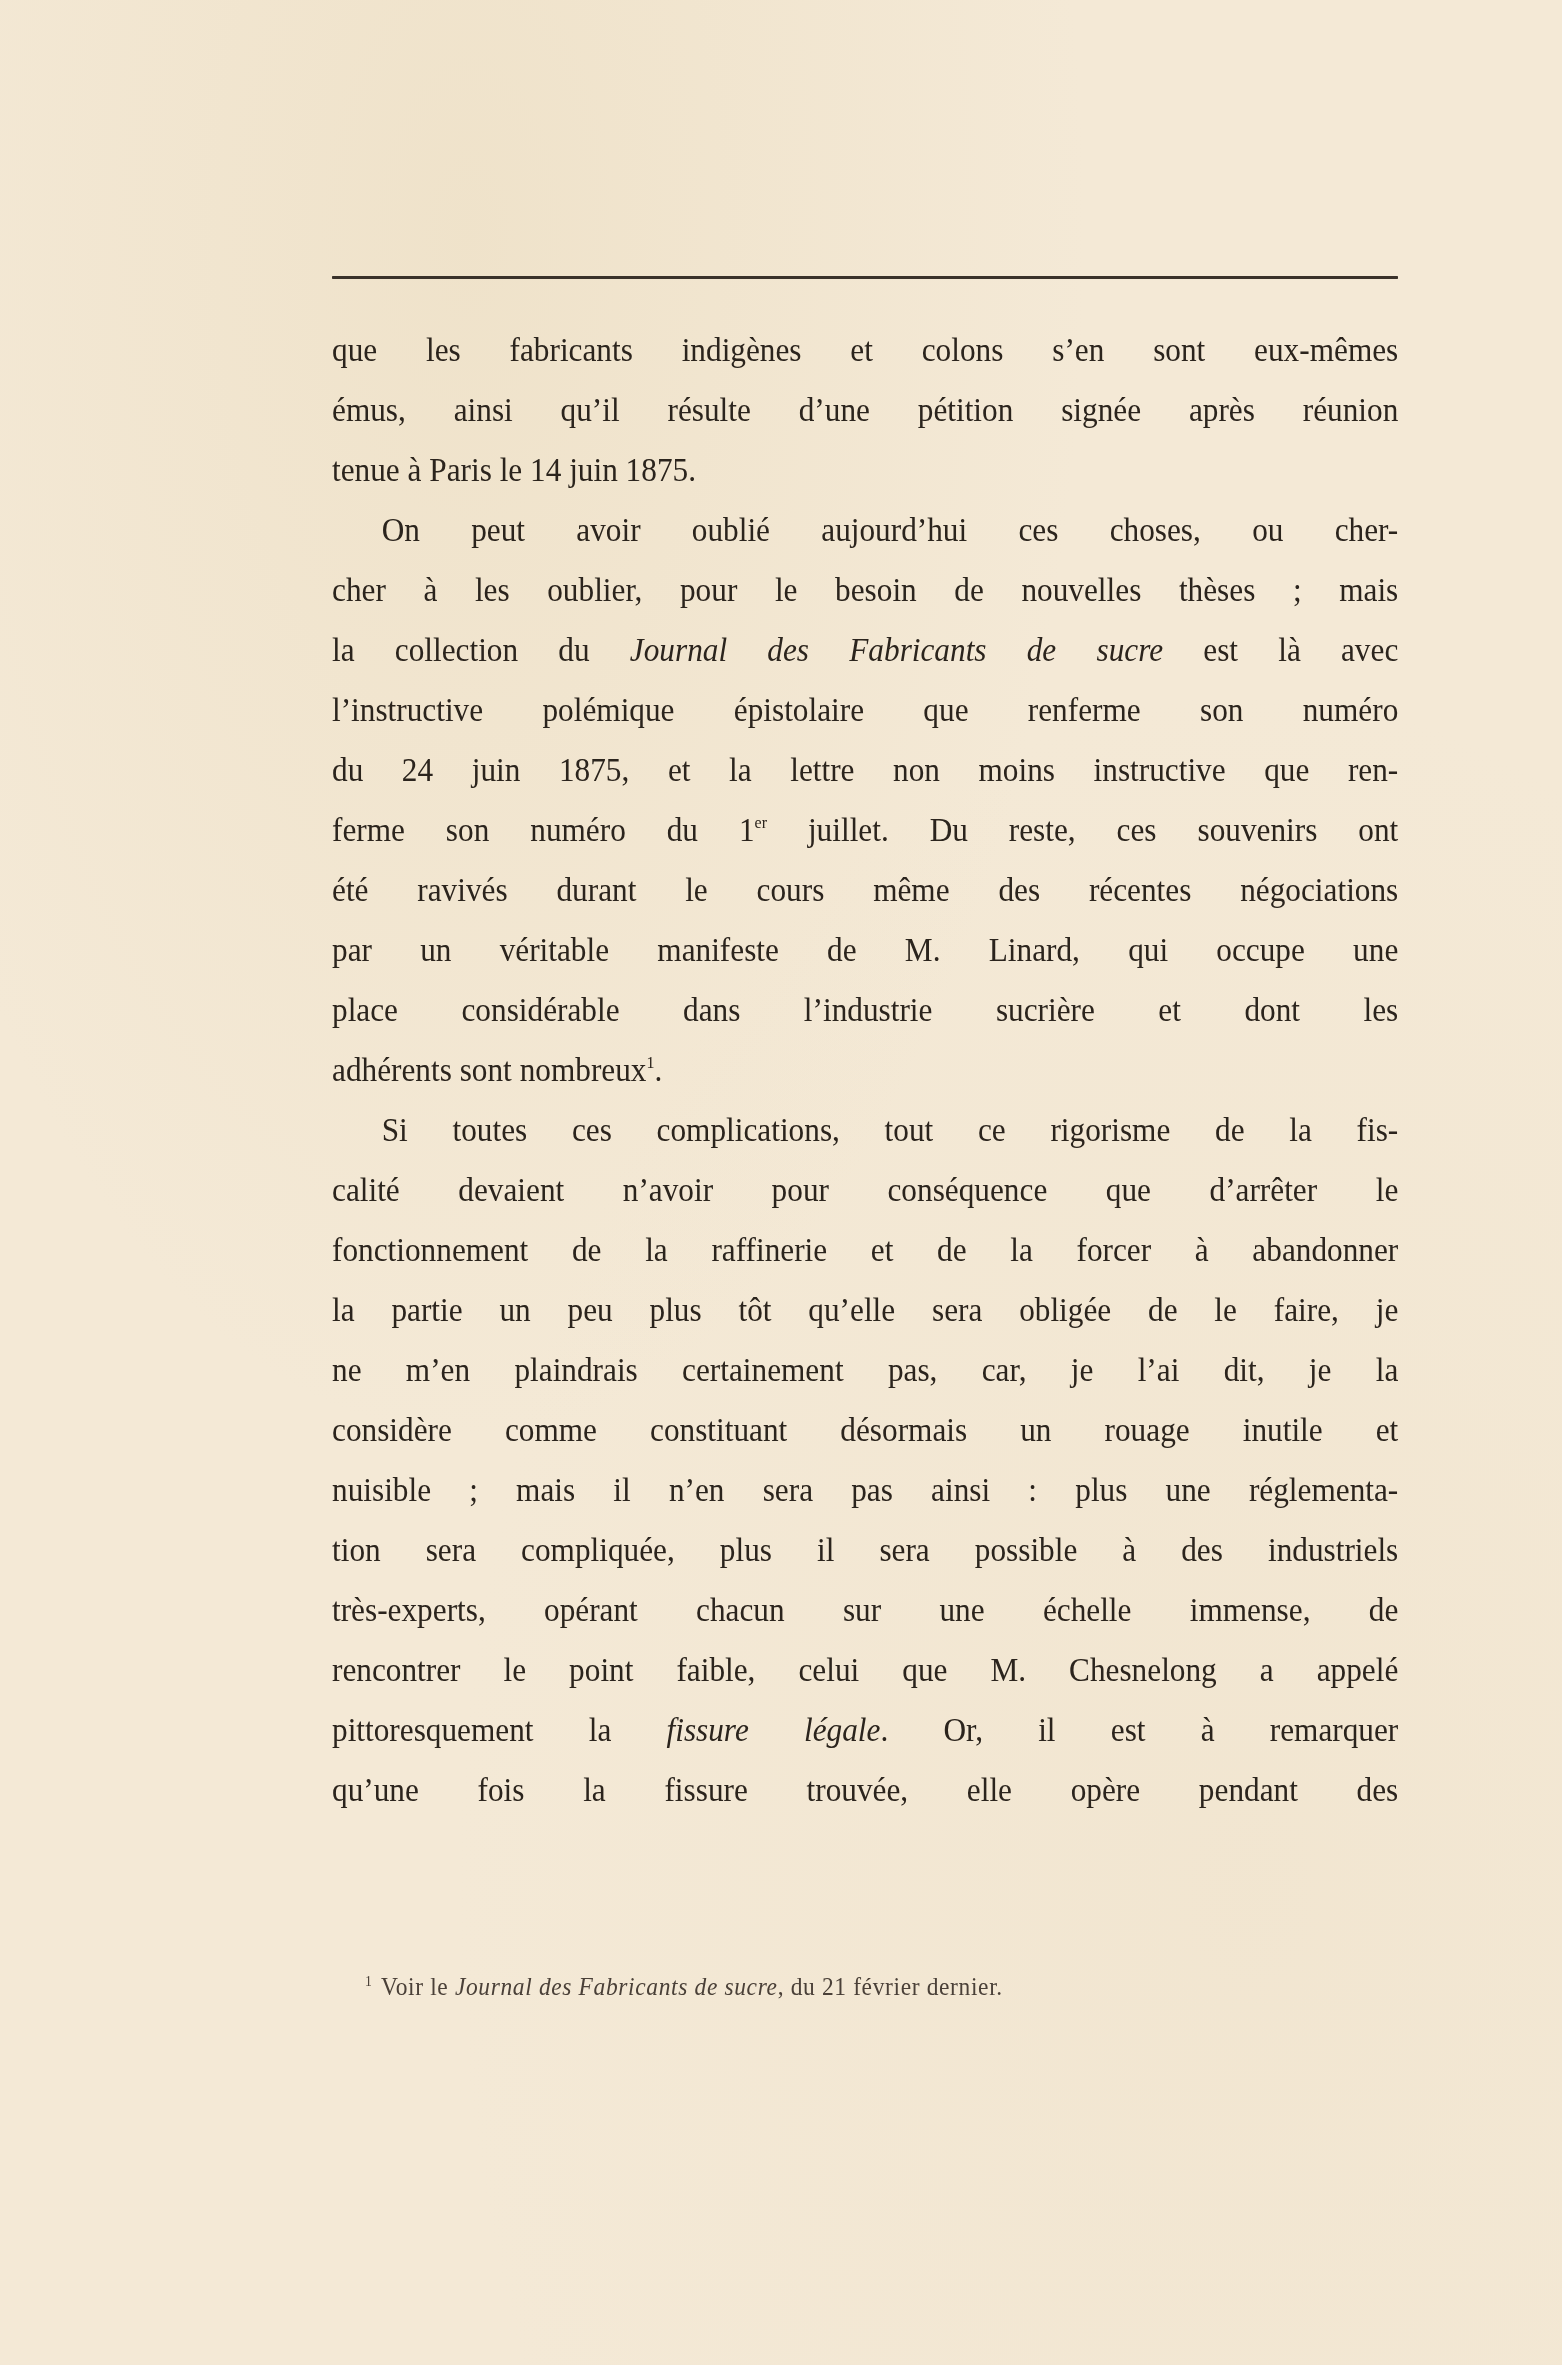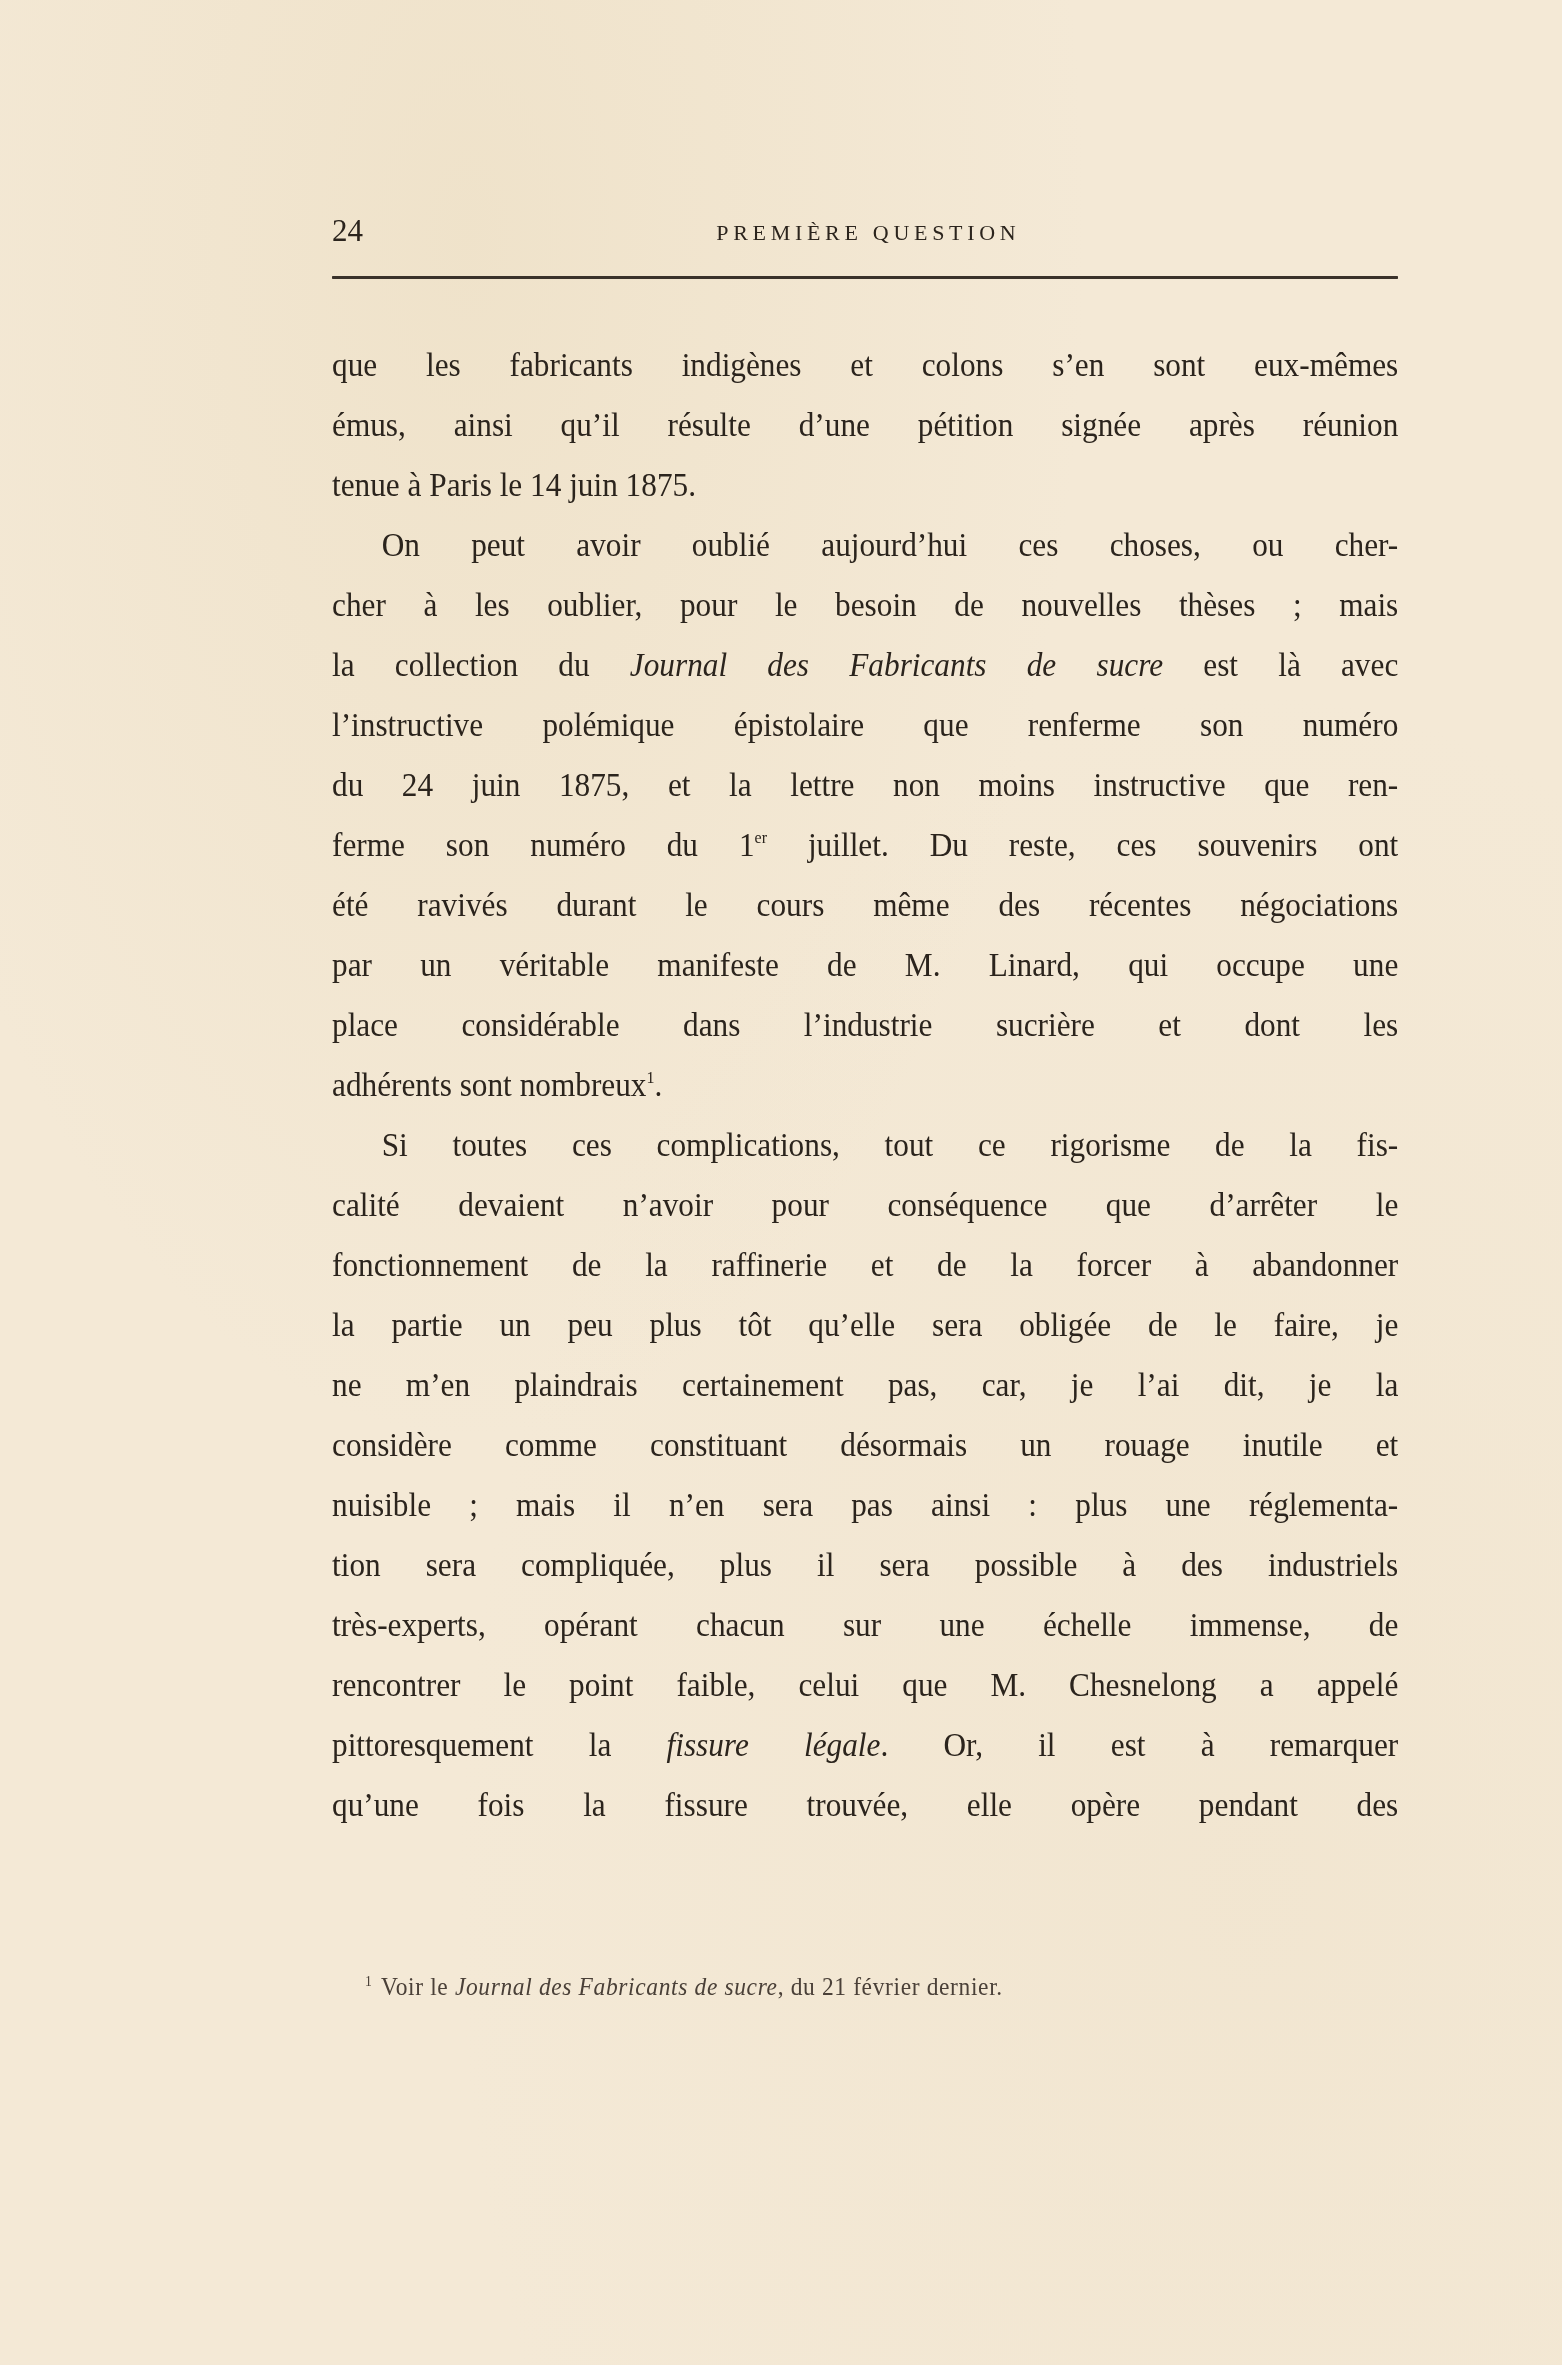--- a/index.html
+++ b/index.html
@@ -55,21 +55,21 @@
       left: 332px;
       top: 276px;
       width: 1066px;
       height: 3.4px;
       background: #3a322a;
       border-radius: 0.7px;
     }
     .body-text {
       position: absolute;
       left: 332px;
-      top: 335px;
+      top: 320px;
       width: 1066px;
     }
     .line {
       display: block;
       height: 60px;
       line-height: 60px;
       font-size: 34px;
       white-space: nowrap;
       text-align: justify;
       text-align-last: justify;
@@ -110,24 +110,20 @@
       font-size: 14.8px;
       vertical-align: 9.4px;
       margin-right: 9.4px;
     }
   </style>
 </head>
 <body>
 
 <div class="page">
 
-  <div class="running-head">
-    <span class="page-number">24</span>
-    <div class="head-title">PREMIÈRE QUESTION</div>
-  </div>
 
   <div class="head-rule"></div>
 
   <div class="body-text">
 
     <span class="line">que les fabricants indigènes et colons s’en sont eux-mêmes</span>
     <span class="line">émus, ainsi qu’il résulte d’une pétition signée après réunion</span>
     <span class="line last">tenue à Paris le 14 juin 1875.</span>
 
     <span class="line indent">On peut avoir oublié aujourd’hui ces choses, ou cher-</span>

